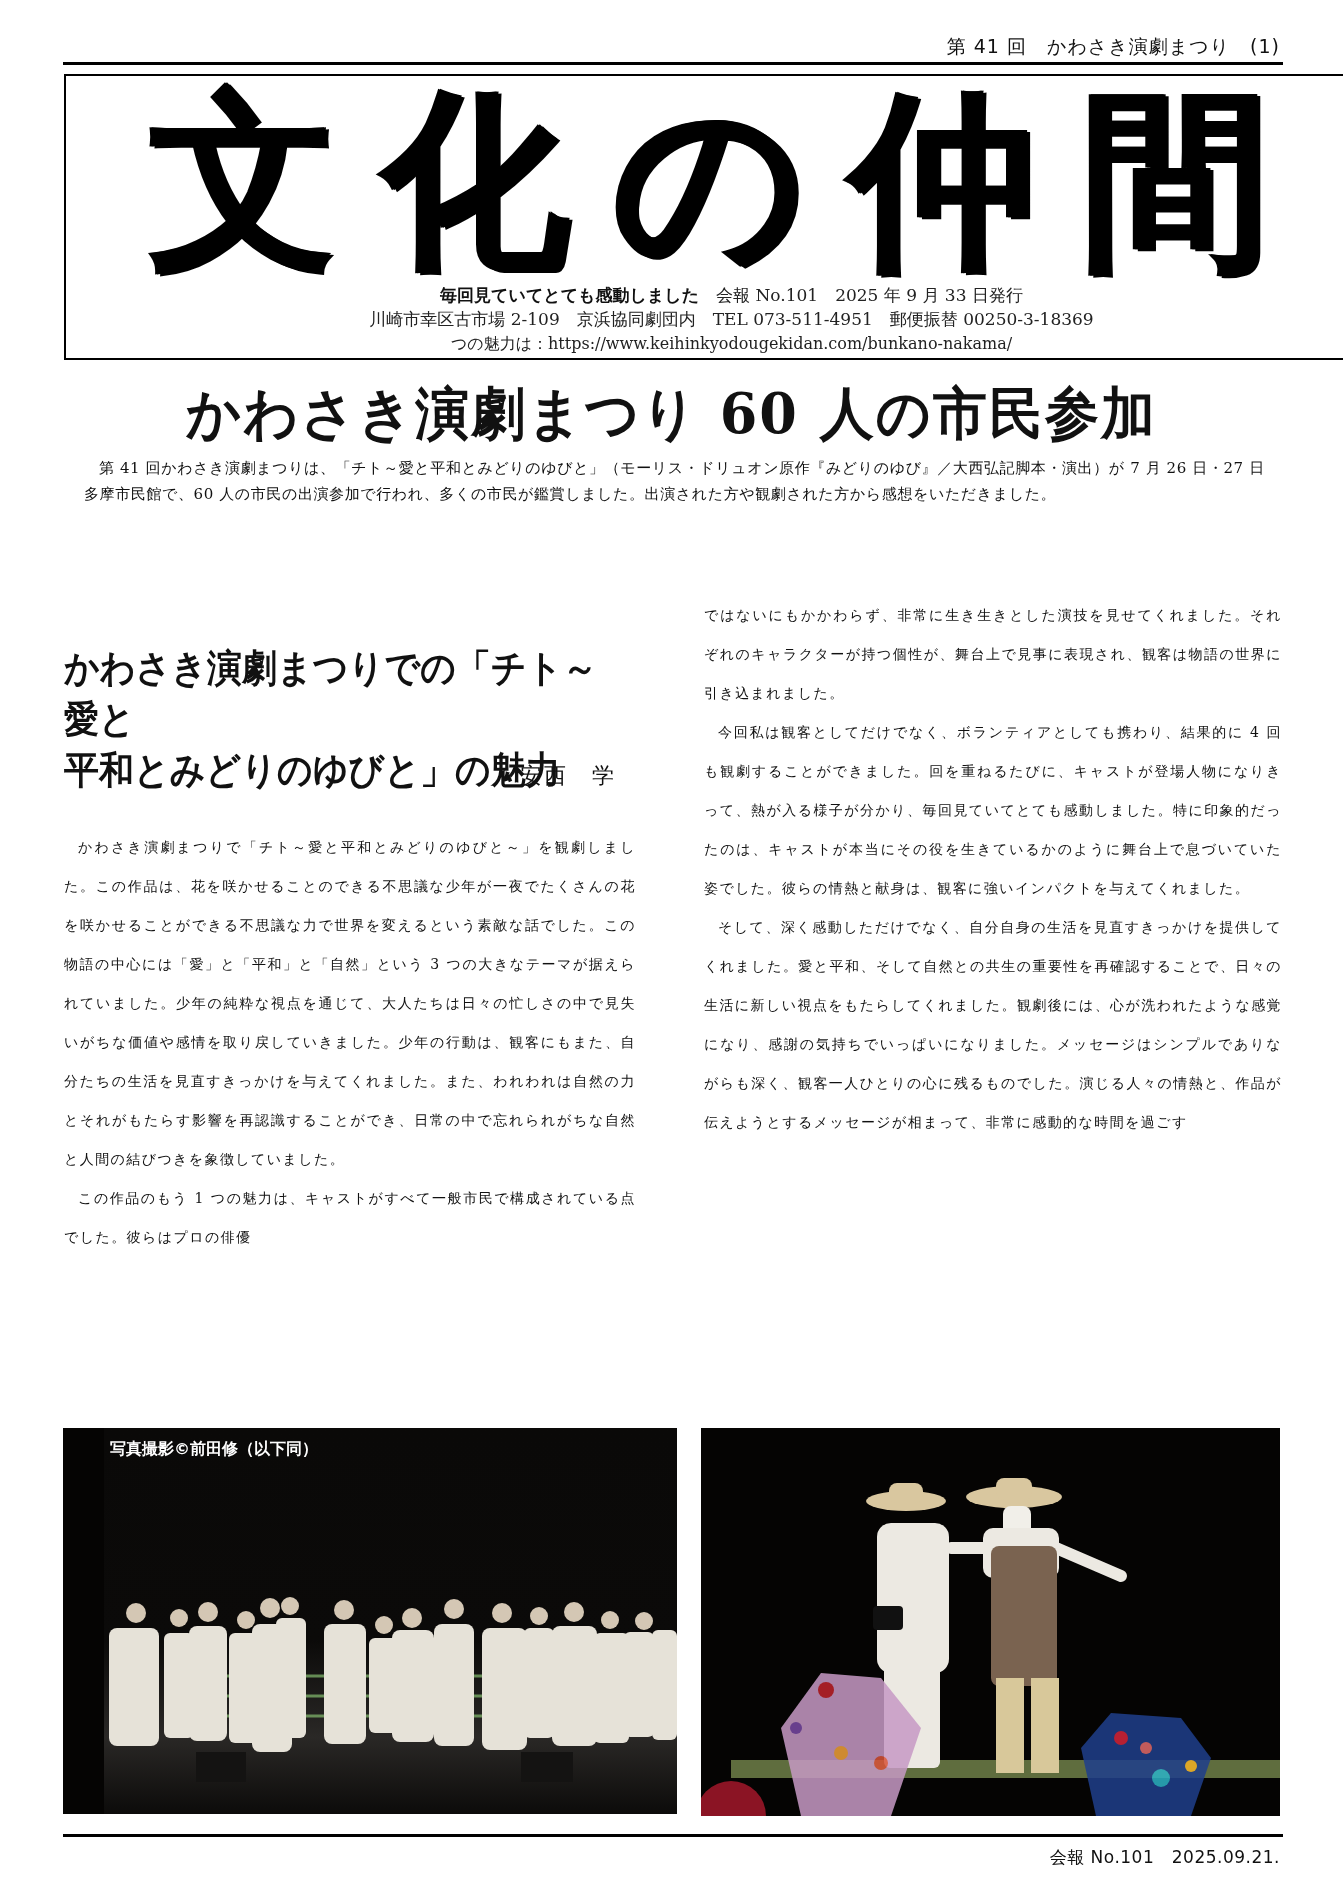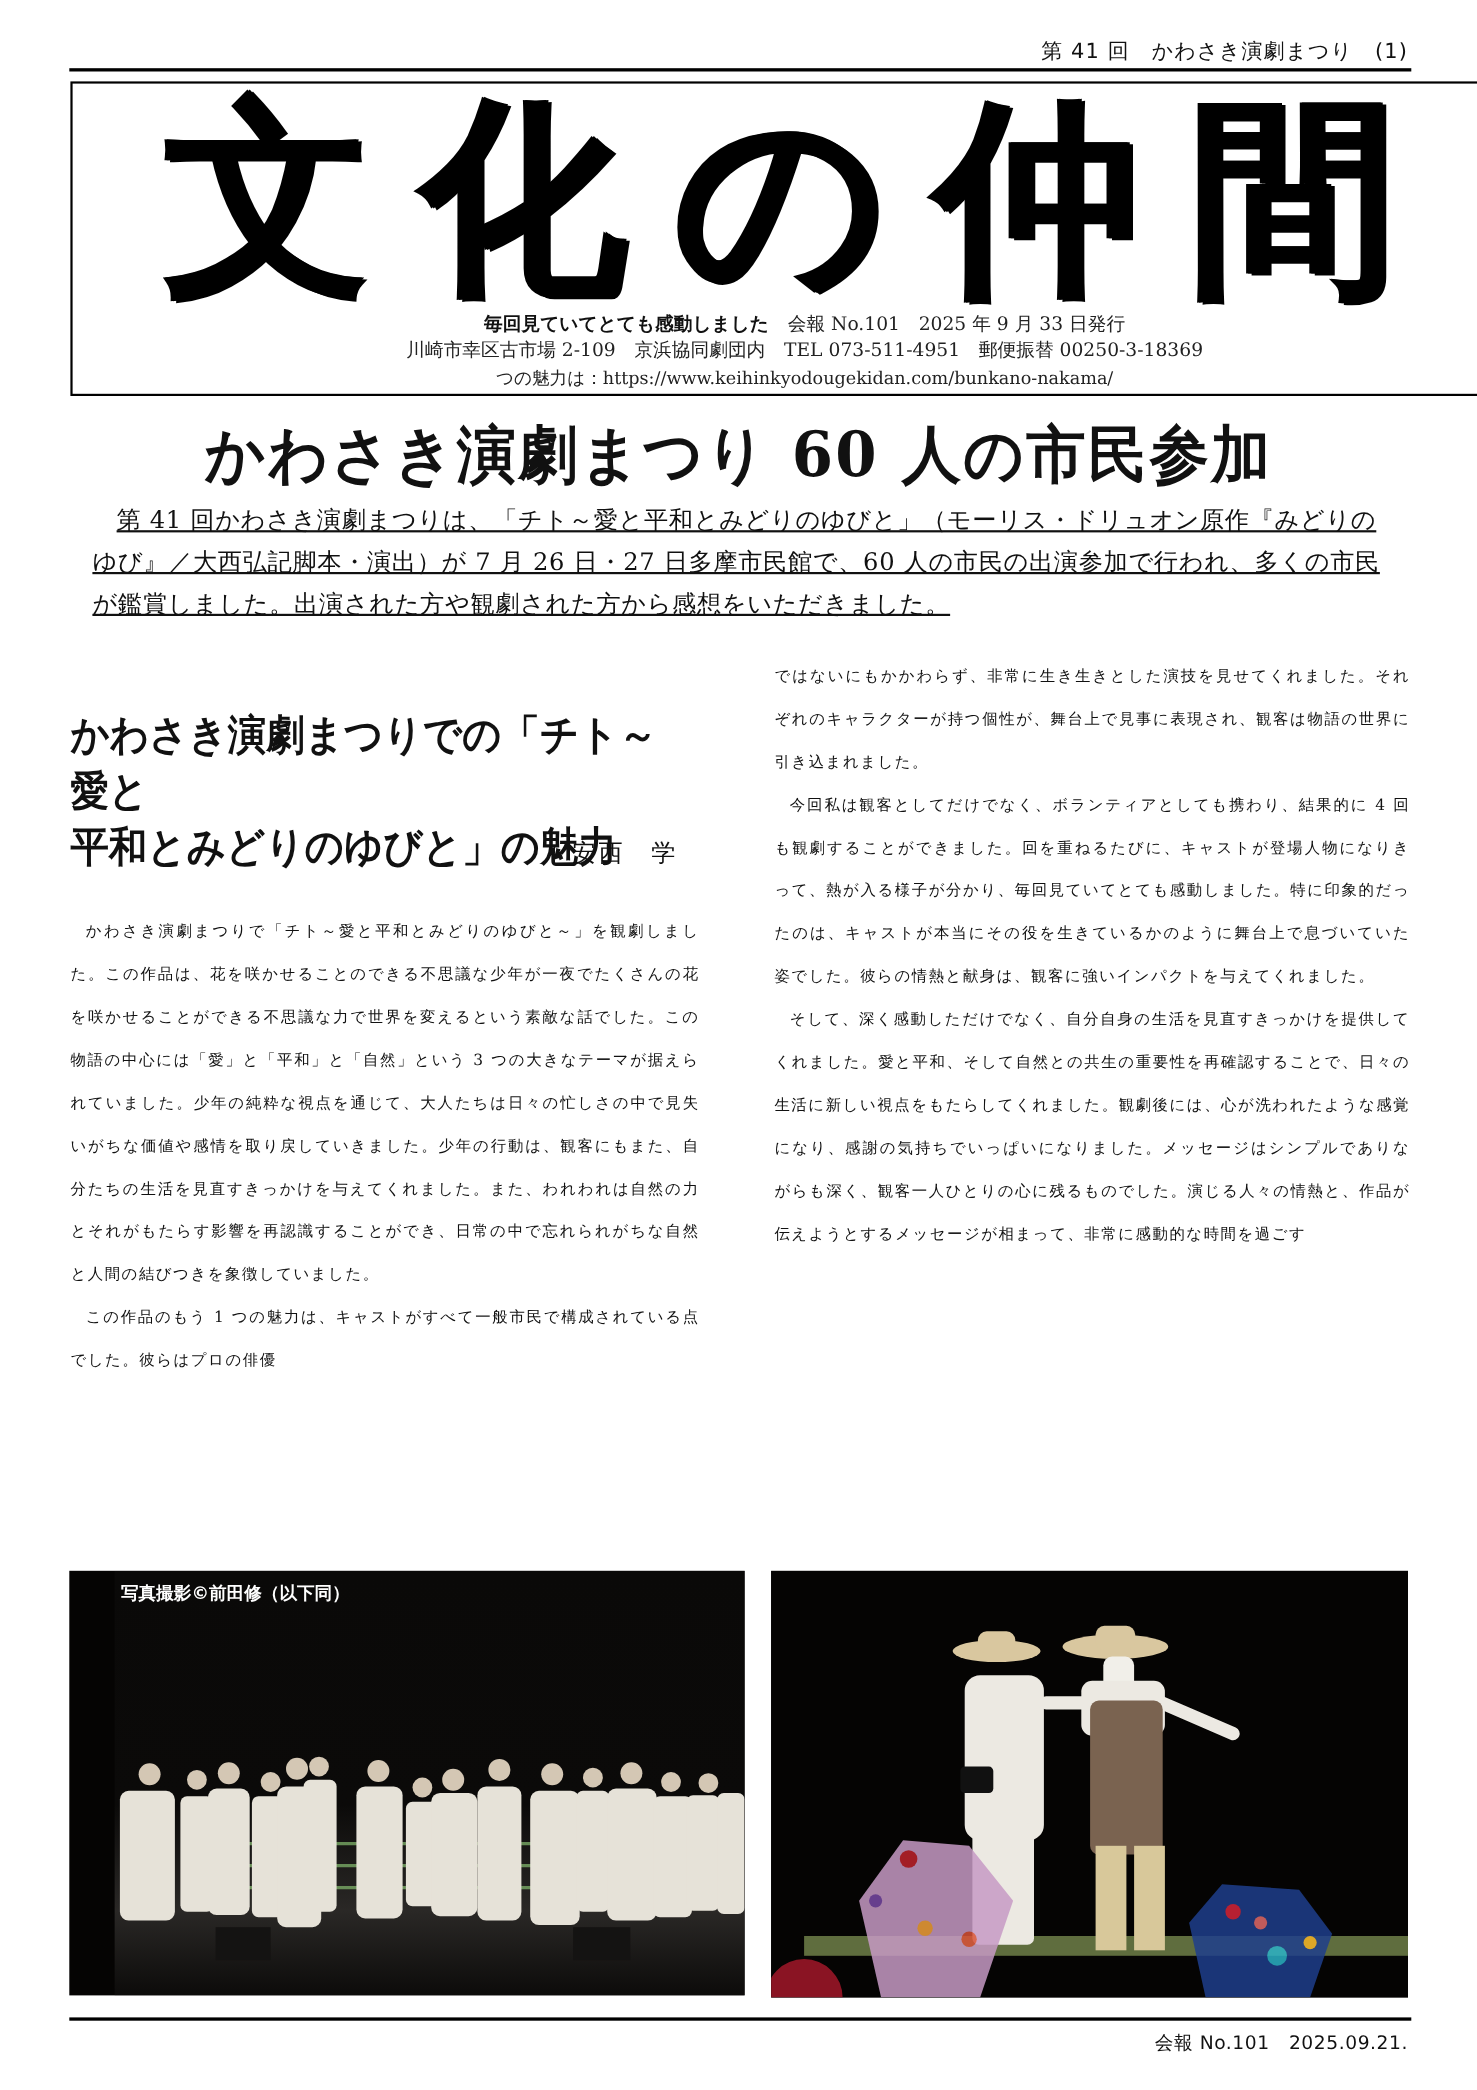--- a/index.html
+++ b/index.html
@@ -5,21 +5,21 @@
   html, body { margin:0; padding:0; background:#ffffff; }
   body { width:1343px; height:1900px; position:relative; overflow:hidden; color:#111; font-family:"DejaVu Serif","Liberation Serif",serif; }
   .abs { position:absolute; }
   .top-rule { left:63px; top:62px; width:1220px; height:3px; background:#000; }
   .running-head { top:34px; right:63px; font-family:"DejaVu Sans","Liberation Sans",sans-serif; font-size:19px; letter-spacing:1px; }
   .masthead { left:64px; top:74px; width:1335px; height:286px; border:2px solid #000; box-sizing:border-box; }
   .mast-title { position:absolute; left:0; right:0; top:-6px; text-align:center; font-family:"DejaVu Serif","Liberation Serif",serif; font-weight:900; font-size:188px; letter-spacing:44px; line-height:220px; color:#000; transform:scaleY(1.02); text-shadow:3px 2px 0 #000, -2px 0 0 #000; }
   .mast-info { position:absolute; left:0; right:0; text-align:center; font-size:17px; line-height:23px; color:#222; }
   .mast-info b { font-family:"DejaVu Sans","Liberation Sans",sans-serif; font-weight:700; color:#111; }
   .headline { left:0; width:1343px; top:378px; text-align:center; font-size:54px; font-weight:700; letter-spacing:2px; line-height:70px; transform:scaleY(1.05); }
-  .lead { left:84px; width:1190px; top:455px; font-size:22px; line-height:38px; letter-spacing:0.6px; text-indent:1em;text-decoration:underline; }
+  .lead { left:84px; width:1190px; top:455px; font-size:15px; line-height:26px; letter-spacing:0.6px; text-indent:1em; }
   .col { font-size:14px; line-height:39px; letter-spacing:1.4px; }
   .col-left { left:64px; width:572px; }
   .col-right { left:704px; width:578px; }
   .article-title { left:64px; top:642px; width:600px; font-size:38px; font-weight:700; line-height:51px; letter-spacing:0; transform:scaleX(0.92); transform-origin:left top; }
   .byline { left:520px; top:761px; font-family:"DejaVu Sans","Liberation Sans",sans-serif; font-size:22px; letter-spacing:2px; }
   p.para { margin:0; text-indent:1em; text-align:justify; }
   p.cont { margin:0; text-align:justify; }
   .photo { background:#050403; overflow:hidden; }
   .photo1 { left:63px; top:1428px; width:573px; height:386px;padding-left:41px; }
   .photo2 { left:701px; top:1428px; width:579px; height:388px; }

